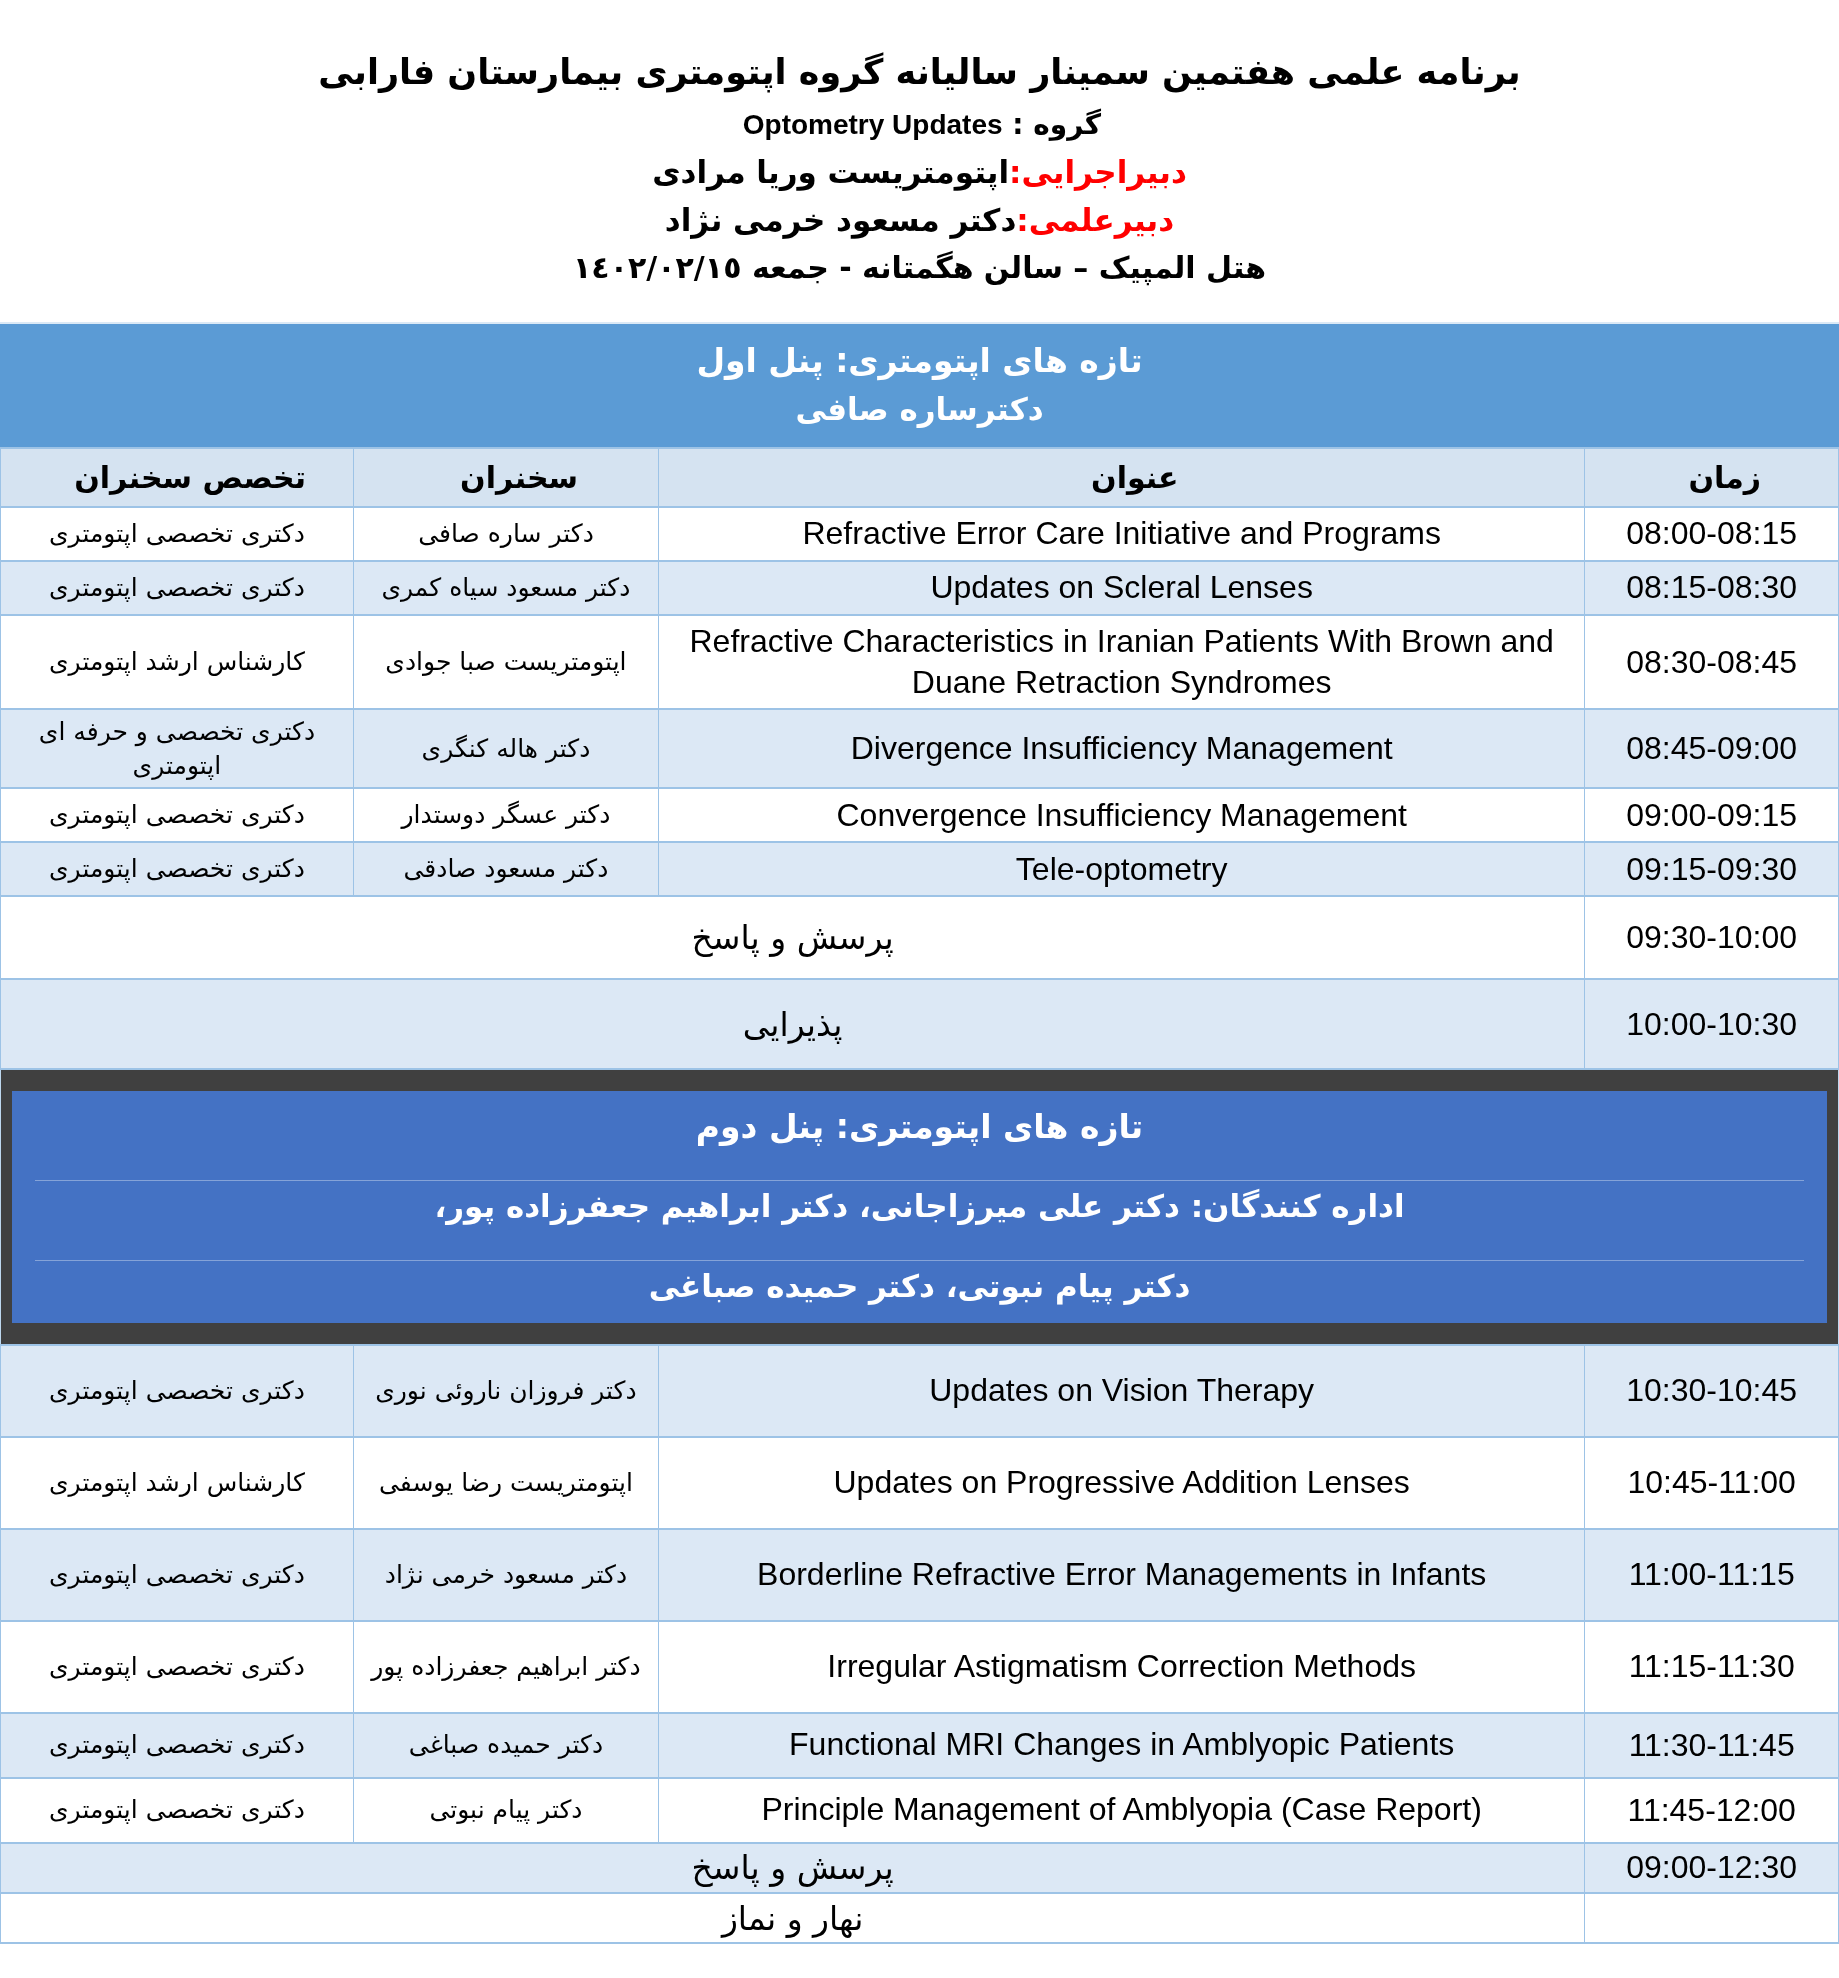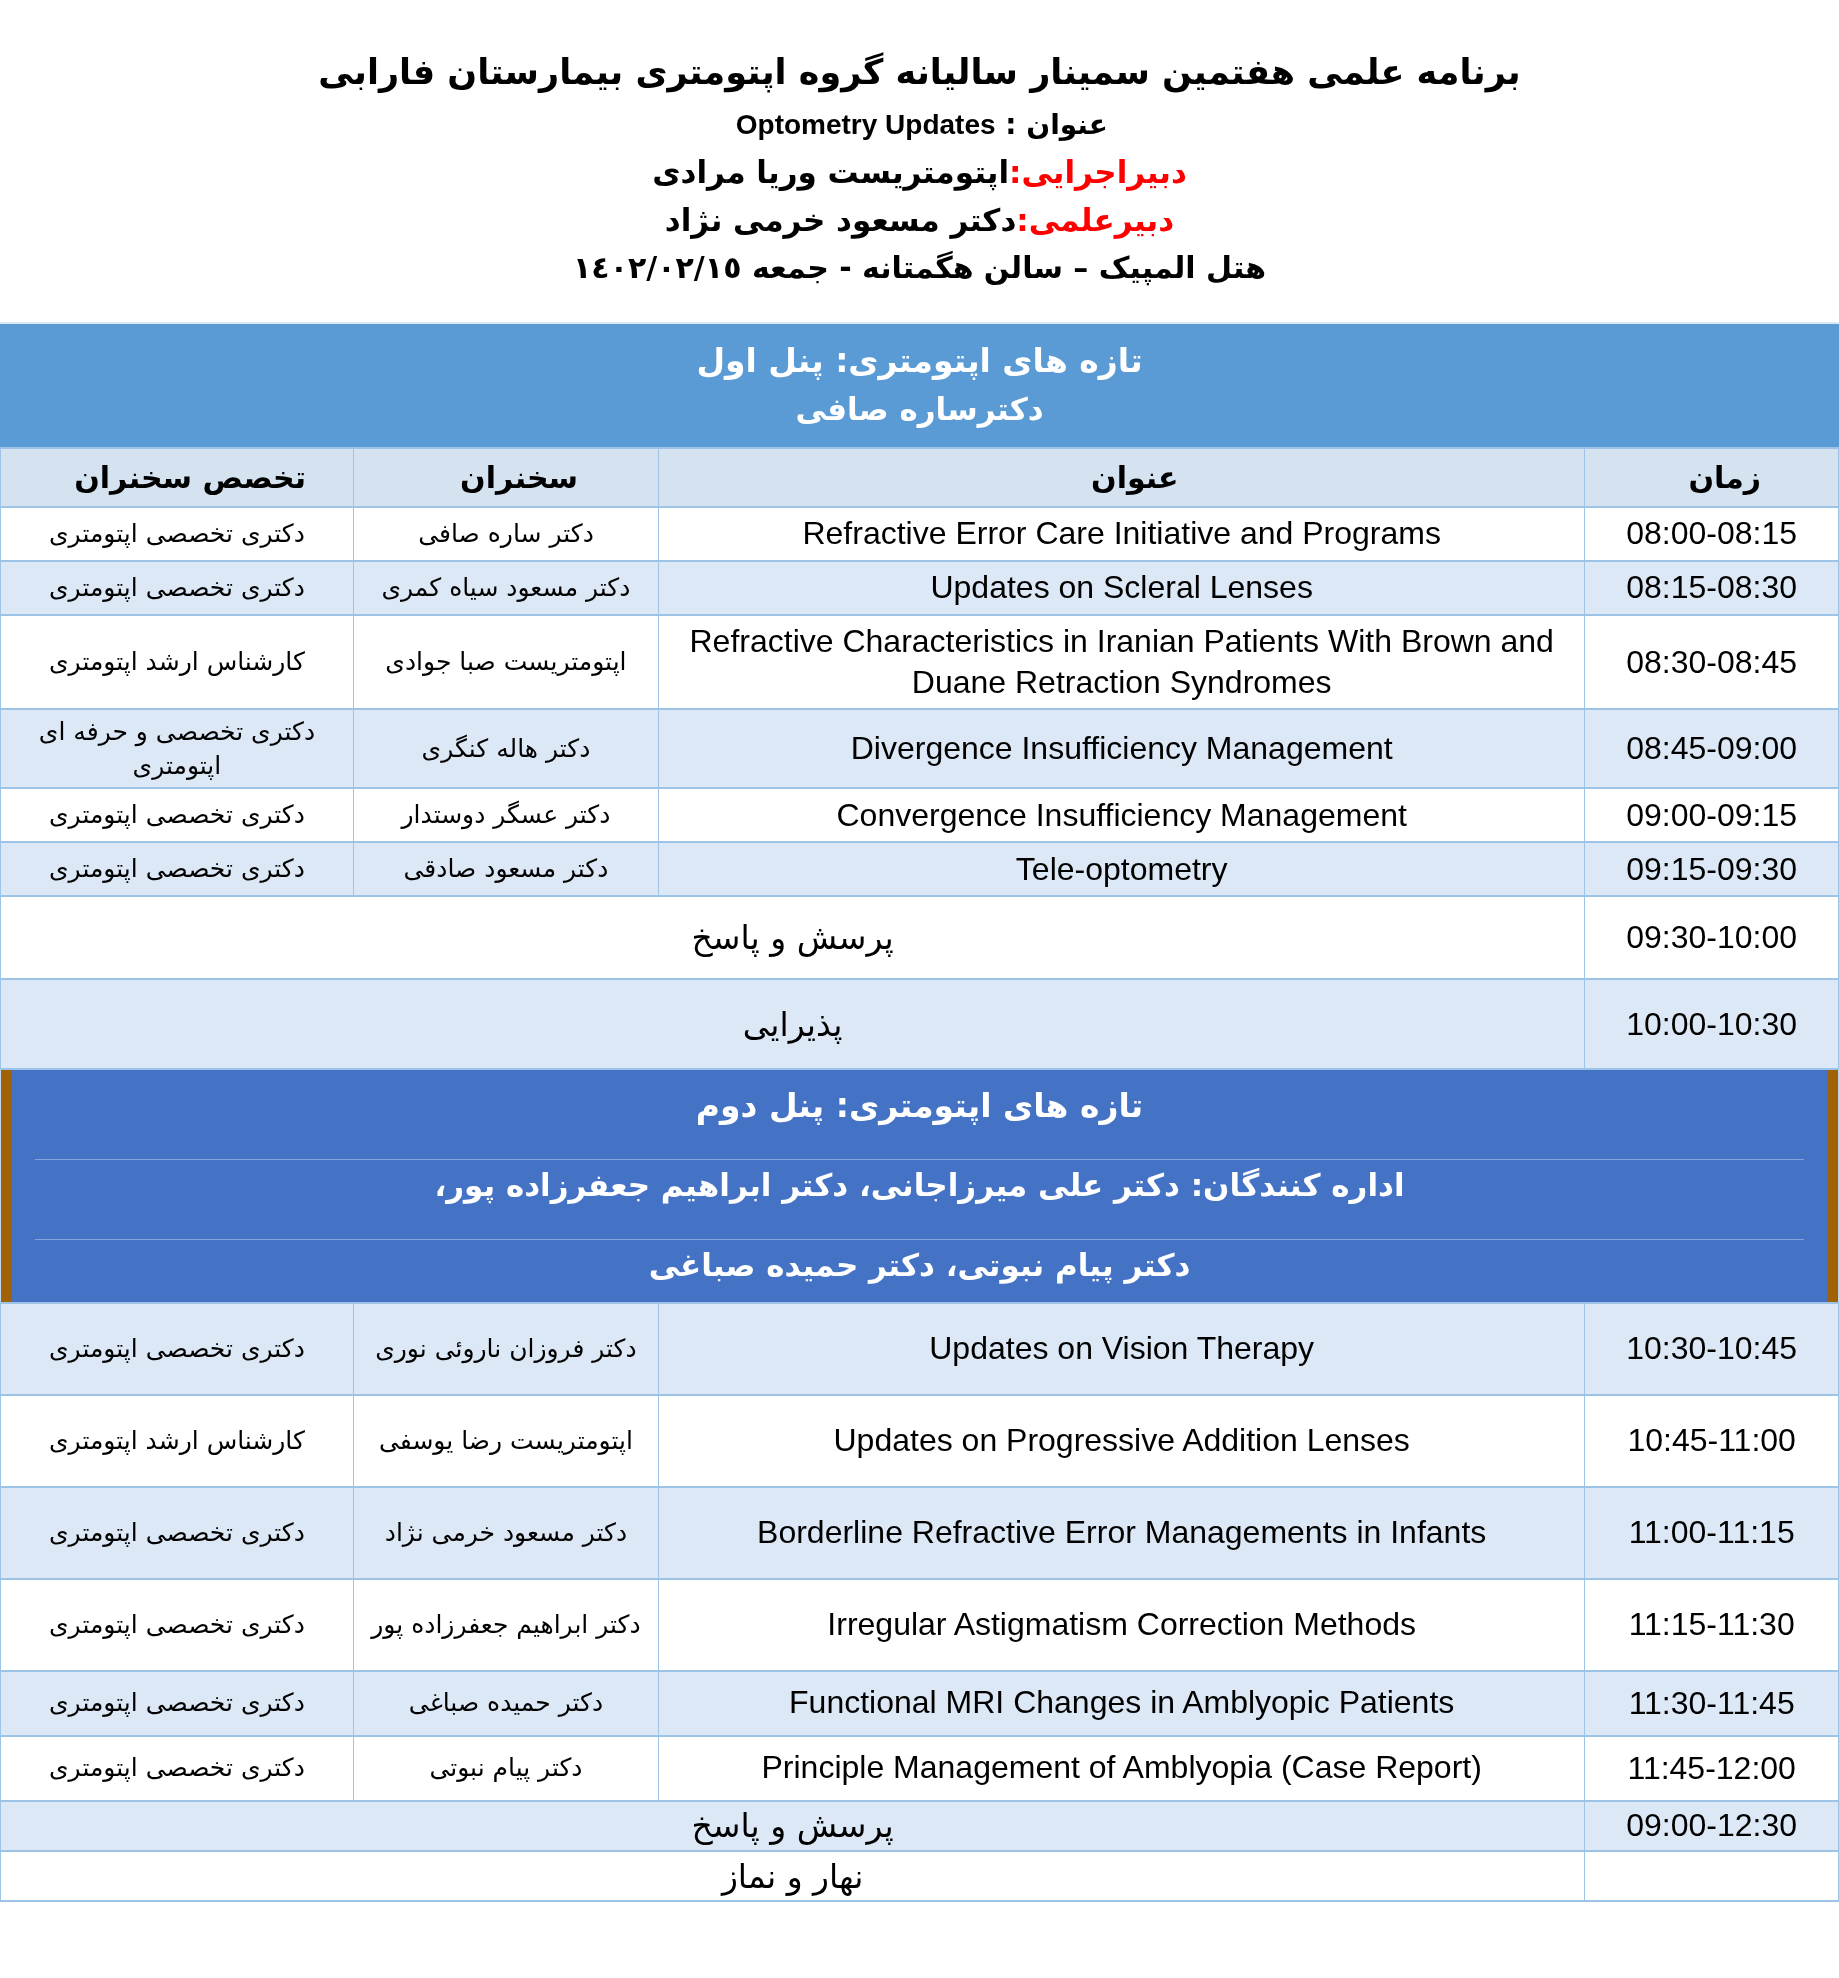--- a/index.html
+++ b/index.html
@@ -19,23 +19,23 @@
   .venue{font-size:30px;font-weight:bold;line-height:48px;}
   
   .panel-hdr{
     background:#5b9bd5;color:#ffffff;text-align:center;
     border-top:2.3px solid #dbe9f6;
     padding:12.5px 23px 14px 23px;
   }
   .panel-hdr .ph-line1{font-size:33px;font-weight:bold;line-height:48px;}
   .panel-hdr .ph-line2,.panel-hdr .ph-line3{font-size:31px;font-weight:bold;line-height:48px;}
   .panel2-wrap{
-    background:#a16207;
+    background:#404040;
     border-left:1.6px solid #bdd7ee;border-right:1.6px solid #bdd7ee;
-    padding:0 11px;
+    padding:21px 11px;
   }
   .panel2-inner{
     background:#4472c4;color:#ffffff;text-align:center;
     padding:9.3px 23px 11px 23px;
   }
   .panel2-inner .ph-line1{font-size:33px;font-weight:bold;line-height:51px;}
   .panel2-inner .ph-line2,.panel2-inner .ph-line3{
     font-size:31px;font-weight:bold;line-height:51px;
     border-top:0.8px solid rgba(255,255,255,0.35);
     margin-top:28px;
@@ -73,21 +73,21 @@
   .h78{height:50px;}
 </style>
 </head>
 <body>
 
 <div class="page">
 
   <div class="title-block">
     <div class="doc-title">برنامه علمی هفتمین سمینار سالیانه گروه اپتومتری بیمارستان فارابی</div>
     <div class="subtitle">
-      <span>عنوان :</span>
+      <span>گروه :</span>
       <span class="en">Optometry Updates</span>
     </div>
     <div class="sec-line">
       <span class="red">دبیراجرایی:</span><span>اپتومتریست وریا مرادی</span>
     </div>
     <div class="sec-line">
       <span class="red">دبیرعلمی:</span><span>دکتر مسعود خرمی نژاد</span>
     </div>
     <div class="venue">هتل المپیک – سالن هگمتانه - جمعه ١٤٠٢/٠٢/١٥</div>
   </div>

